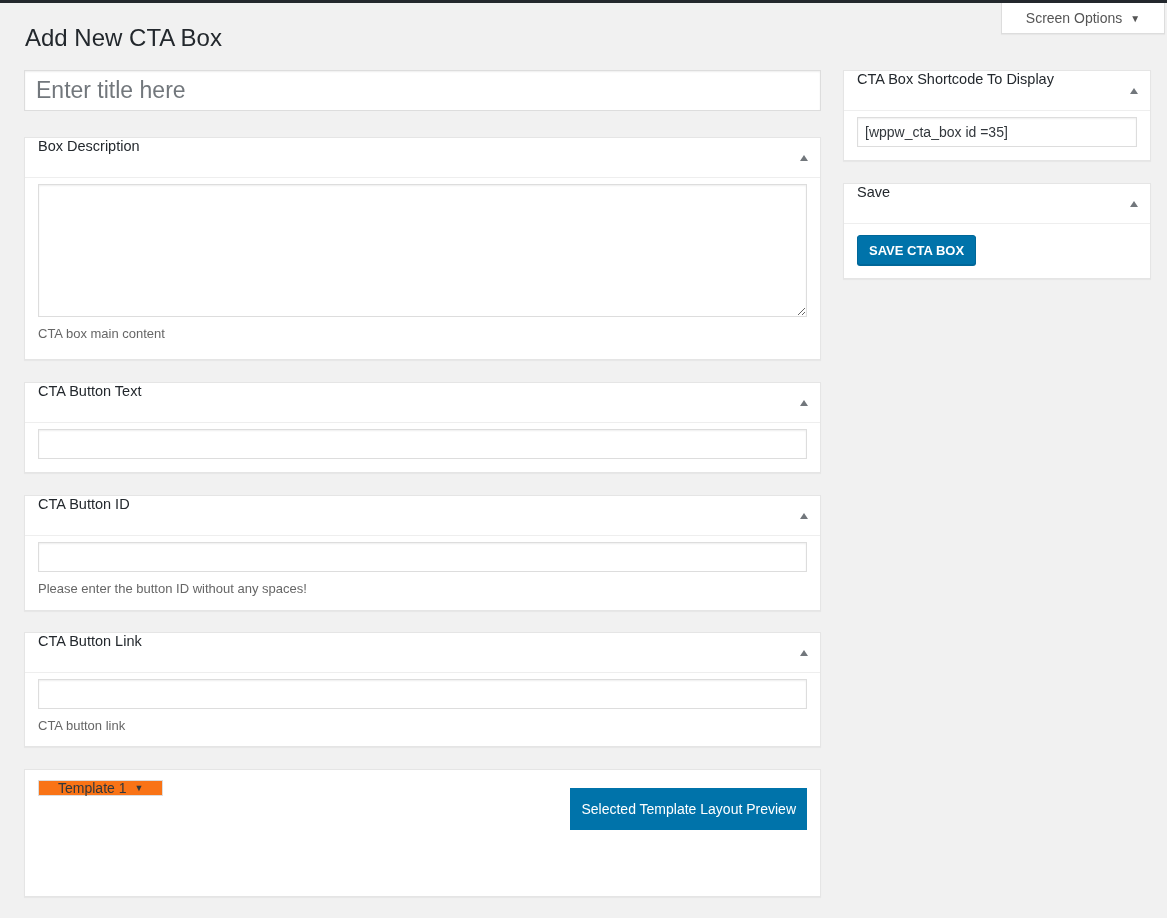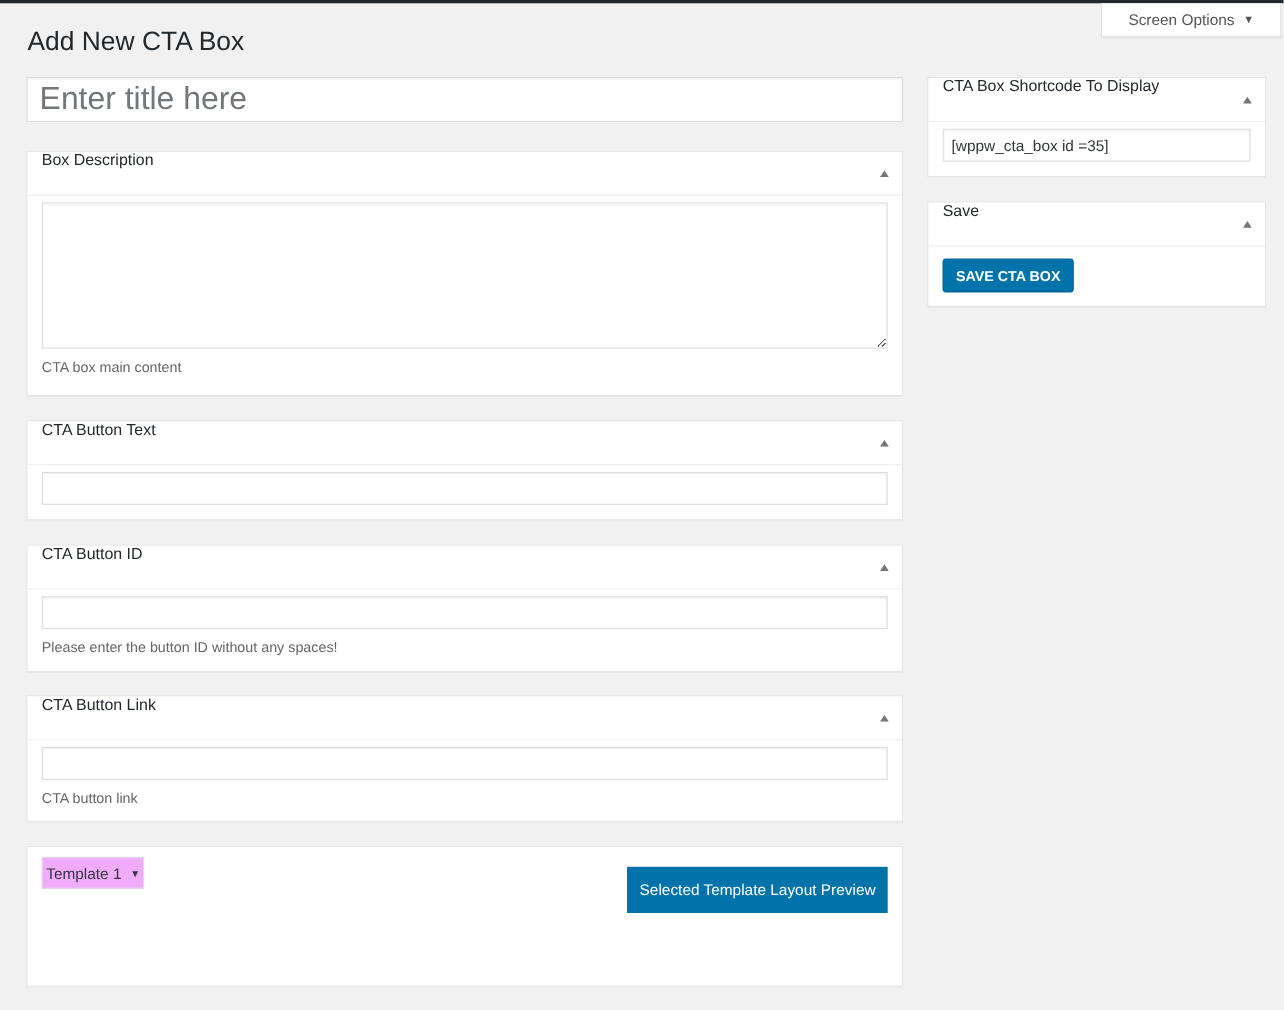--- a/index.html
+++ b/index.html
@@ -20,21 +20,21 @@
     cursor: pointer;
   }
   .screen-options .arrow { font-size: 10px; color: #555; }
   .page-title {
     position: absolute; left: 25px; top: 24px; margin: 0;
     font-size: 24px; font-weight: 400; color: #23282d;
   }
   .title-input {
     position: absolute; left: 24px; top: 70px; width: 797px; height: 41px;
     border: 1px solid #ddd; background: #fff; padding: 0 11px;
-    font-size: 29px; color: #72777c; font-family: "Liberation Sans", sans-serif;
+    font-size: 23px; color: #72777c; font-family: "Liberation Sans", sans-serif;
     box-shadow: inset 0 1px 2px rgba(0,0,0,.07);
     outline: none;
   }
   .title-input::placeholder { color: #72777c; }
   .postbox {
     position: absolute; background: #fff; border: 1px solid #e5e5e5;
     box-shadow: 0 1px 1px rgba(0,0,0,.04);
   }
   .postbox .hndle {
     height: 40px; border-bottom: 1px solid #eee; display: flex; align-items: flex-start;
@@ -59,22 +59,22 @@
   }
   .save-btn {
     height: 30px; padding: 0 11px; font-size: 13px; font-weight: bold; text-transform: uppercase;
   }
   .preview-btn {
     position: absolute; right: 13px; top: 18px; height: 42px; padding: 0 11px;
     background: #0073aa; color: #fff; border: none; border-radius: 0; font-size: 14px;
     font-family: "Liberation Sans", sans-serif; cursor: pointer;
   }
   .select {
-    display: inline-flex; align-items: center; gap: 8px; height: 29px; padding: 0 3px;
-    border: 1px solid #ddd; background: #f0abfc; font-size: 14px; color: #32373c; cursor: pointer;
+    display: inline-flex; align-items: center; gap: 8px; height: 16px; padding: 0 19px;
+    border: 1px solid #ddd; background: #f97316; font-size: 14px; color: #32373c; cursor: pointer;
   }
   .select .caret { font-size: 9px; color: #32373c; }
 </style>
 </head>
 <body>
 
 <div class="topbar"></div>
 
 <div class="screen-options">
   <span>Screen Options</span>

